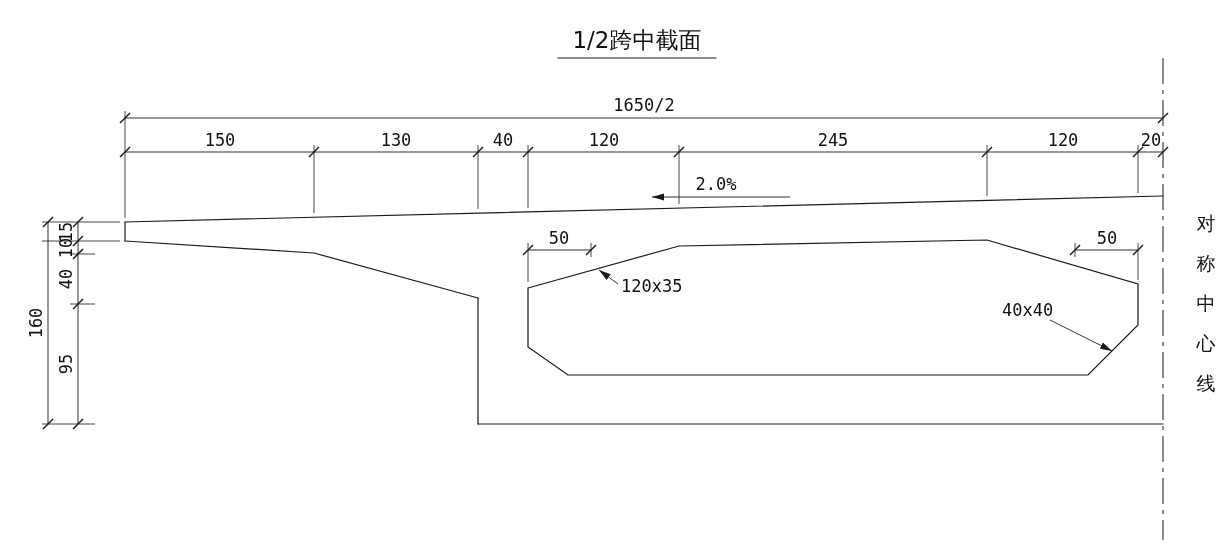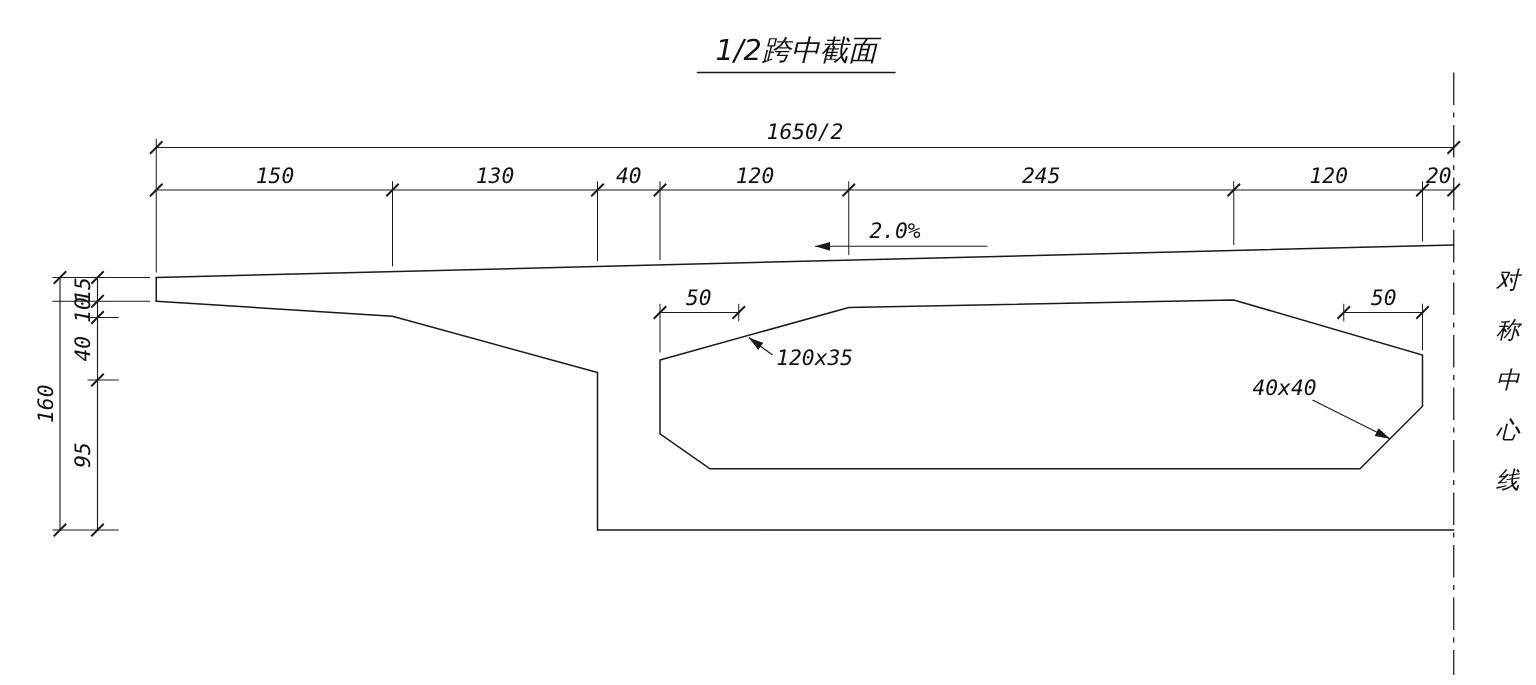--- a/index.html
+++ b/index.html
@@ -2,21 +2,20 @@
 <html><head>
 <meta charset="utf-8">
 <style>
   html,body{margin:0;padding:0;background:#ffffff;}
   .canvas{
     position:relative;
     width:1229px;height:548px;
     background:#ffffff;
     font-family:"DejaVu Sans",sans-serif;
     overflow:hidden;
-    font-style:italic;
   }
   svg{position:absolute;left:0;top:0;}
   .ln   {stroke:#1a1a1a;stroke-width:1.2;fill:none;stroke-linecap:round;}
   .dim  {stroke:#1a1a1a;stroke-width:0.9;fill:none;}
   .ext  {stroke:#1a1a1a;stroke-width:0.8;fill:none;}
   .tick {stroke:#1a1a1a;stroke-width:1.5;}
   .cl   {stroke:#1a1a1a;stroke-width:1;stroke-dasharray:26 6 4 6;fill:none;}
   .dimtext{font-family:"DejaVu Sans Mono","Liberation Mono",monospace;font-size:17px;fill:#111;}
   .cjk    {font-family:"DejaVu Sans","Liberation Sans",sans-serif;font-size:19px;fill:#111;}
   .titletext{font-family:"DejaVu Sans","Liberation Sans",sans-serif;font-size:23px;fill:#111;}

